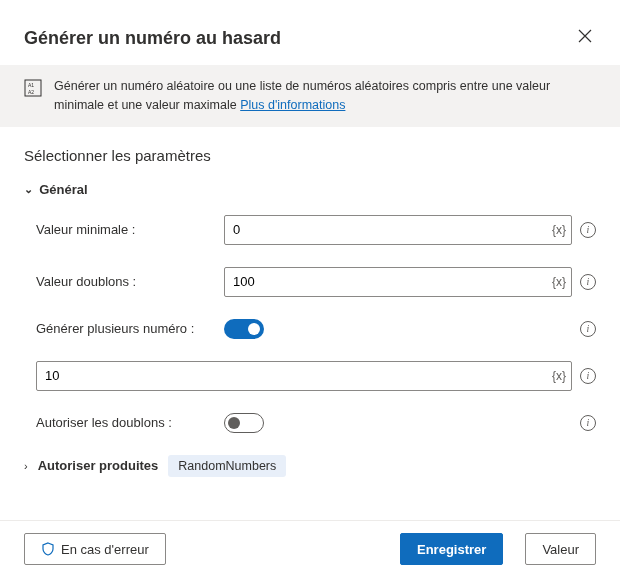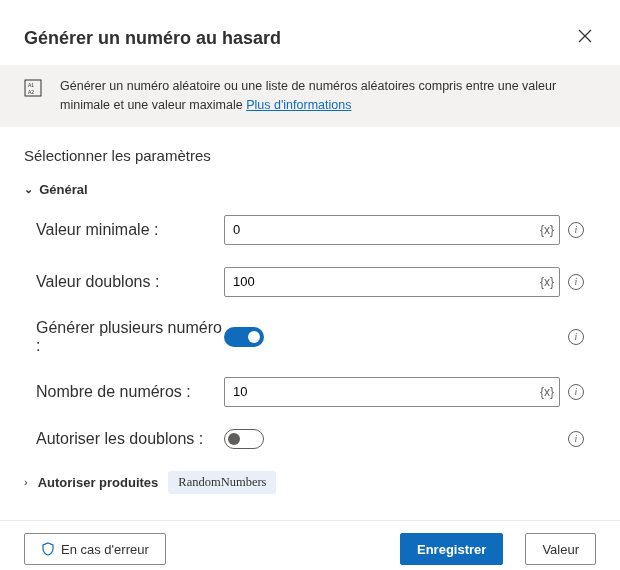--- a/index.html
+++ b/index.html
@@ -18,40 +18,40 @@
     padding: 18px 24px 14px 24px;
   }
   .header h1 { font-size: 18px; font-weight: 600; }
   .close-btn {
     background: none; border: none; cursor: pointer; padding: 4px;
     color: #323130; font-size: 16px;
   }
   .info-banner {
     background: #f3f2f1;
     padding: 12px 24px;
-    display: flex; gap: 18px; align-items: flex-start;
+    display: flex; gap: 12px; align-items: flex-start;
     font-size: 12.5px; line-height: 1.5;
   }
   .info-banner .icon-box {
     flex-shrink: 0; margin-top: 2px;
   }
   .info-banner a { color: #0f6cbd; text-decoration: underline; cursor: pointer; }
-  .body { padding: 20px 36px 0 24px; flex: 1; overflow: auto; }
+  .body { padding: 20px 24px 0 24px; flex: 1; overflow: auto; }
   .section-title { font-size: 15px; font-weight: 400; margin-bottom: 18px; }
   .collapsible-header {
     display: flex; align-items: center; gap: 6px;
     font-weight: 600; font-size: 13px; margin-bottom: 18px;
     cursor: pointer;
   }
   .chevron { font-size: 11px; color: #323130; }
   .field-row {
     display: flex; align-items: center; margin-bottom: 22px;
     padding-left: 12px;
   }
-  .field-label { width: 188px; flex-shrink: 0; font-size: 16px; }
+  .field-label { width: 188px; flex-shrink: 0; font-size: 13px; }
   .field-control { flex: 1; display: flex; align-items: center; gap: 8px; }
   .text-input {
     flex: 1; height: 30px; border: 1px solid #8a8886; border-radius: 2px;
     padding: 0 32px 0 8px; font-size: 13px; position: relative;
   }
   .input-wrap { position: relative; flex: 1; display: flex; }
   .var-token {
     position: absolute; right: 6px; top: 50%; transform: translateY(-50%);
     font-size: 12px; color: #605e5c; cursor: pointer;
     font-family: "Segoe UI", sans-serif;
@@ -72,21 +72,21 @@
     position: absolute; width: 12px; height: 12px; border-radius: 50%;
     top: 50%; transform: translateY(-50%);
   }
   .toggle.on .knob { right: 4px; background: #fff; }
   .toggle.off .knob { left: 3px; background: #605e5c; }
   .variables-row {
     display: flex; align-items: center; gap: 10px; margin-top: 10px;
   }
   .var-badge {
     background: #e8eff9; color: #323130; padding: 4px 10px;
-    border-radius: 3px; font-size: 12.5px; cursor: pointer; font-family: Liberation Serif, serif;
+    border-radius: 3px; font-size: 12.5px; cursor: pointer;
   }
   .footer {
     border-top: 1px solid #edebe9;
     padding: 12px 24px;
     display: flex; justify-content: space-between; align-items: center;
   }
   .btn {
     height: 32px; padding: 0 16px; font-size: 13px; border-radius: 2px;
     cursor: pointer; display: inline-flex; align-items: center; gap: 6px;
     font-family: inherit;
@@ -159,21 +159,20 @@
         <div class="input-wrap">
           <div class="toggle on">
               <div class="knob"></div>
             </div>
         </div>
         <span class="info-icon">i</span>
       </div>
     </div>
 
     <div class="field-row">
-      <div class="field-label">Nombre de numéros :</div>
       <div class="field-control">
         <div class="input-wrap">
           <input class="text-input" value="10" style="">
           <span class="var-token">{x}</span>
         </div>
         <span class="info-icon">i</span>
       </div>
     </div>
 
     <div class="field-row">

